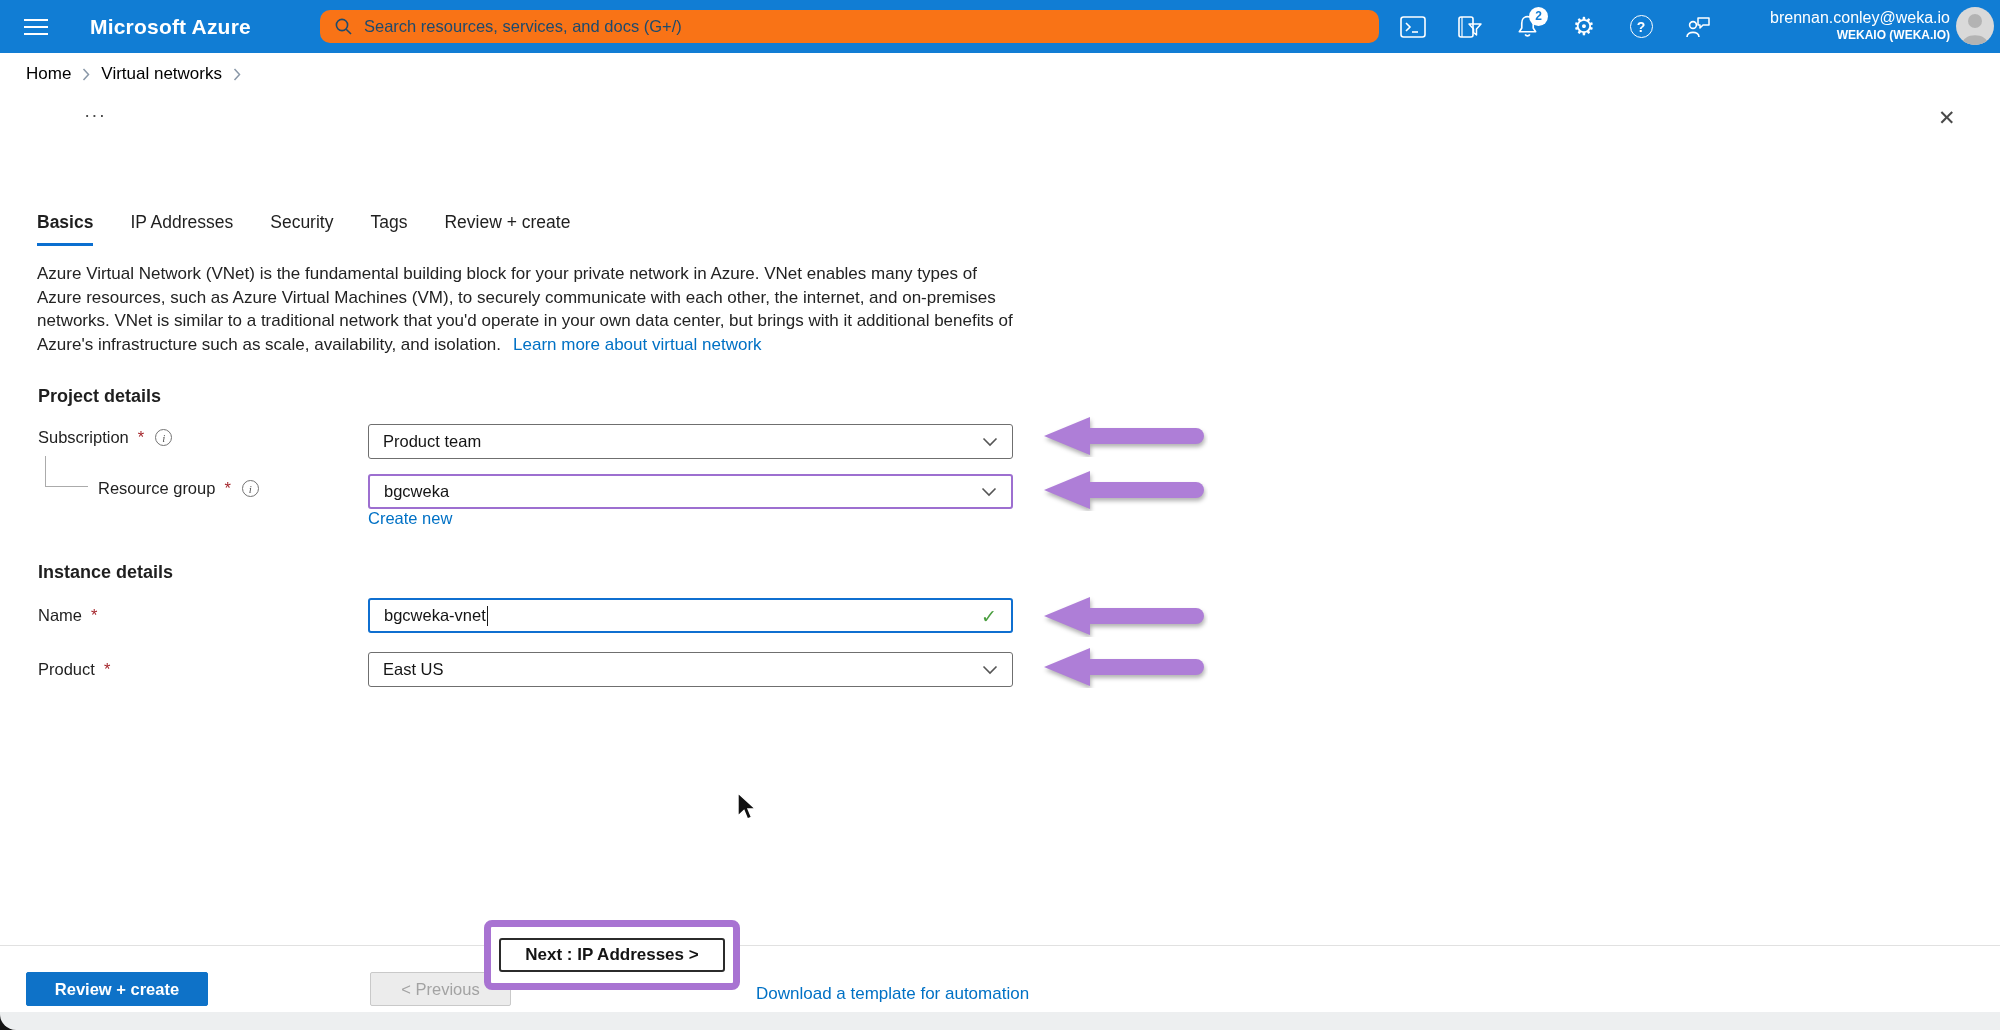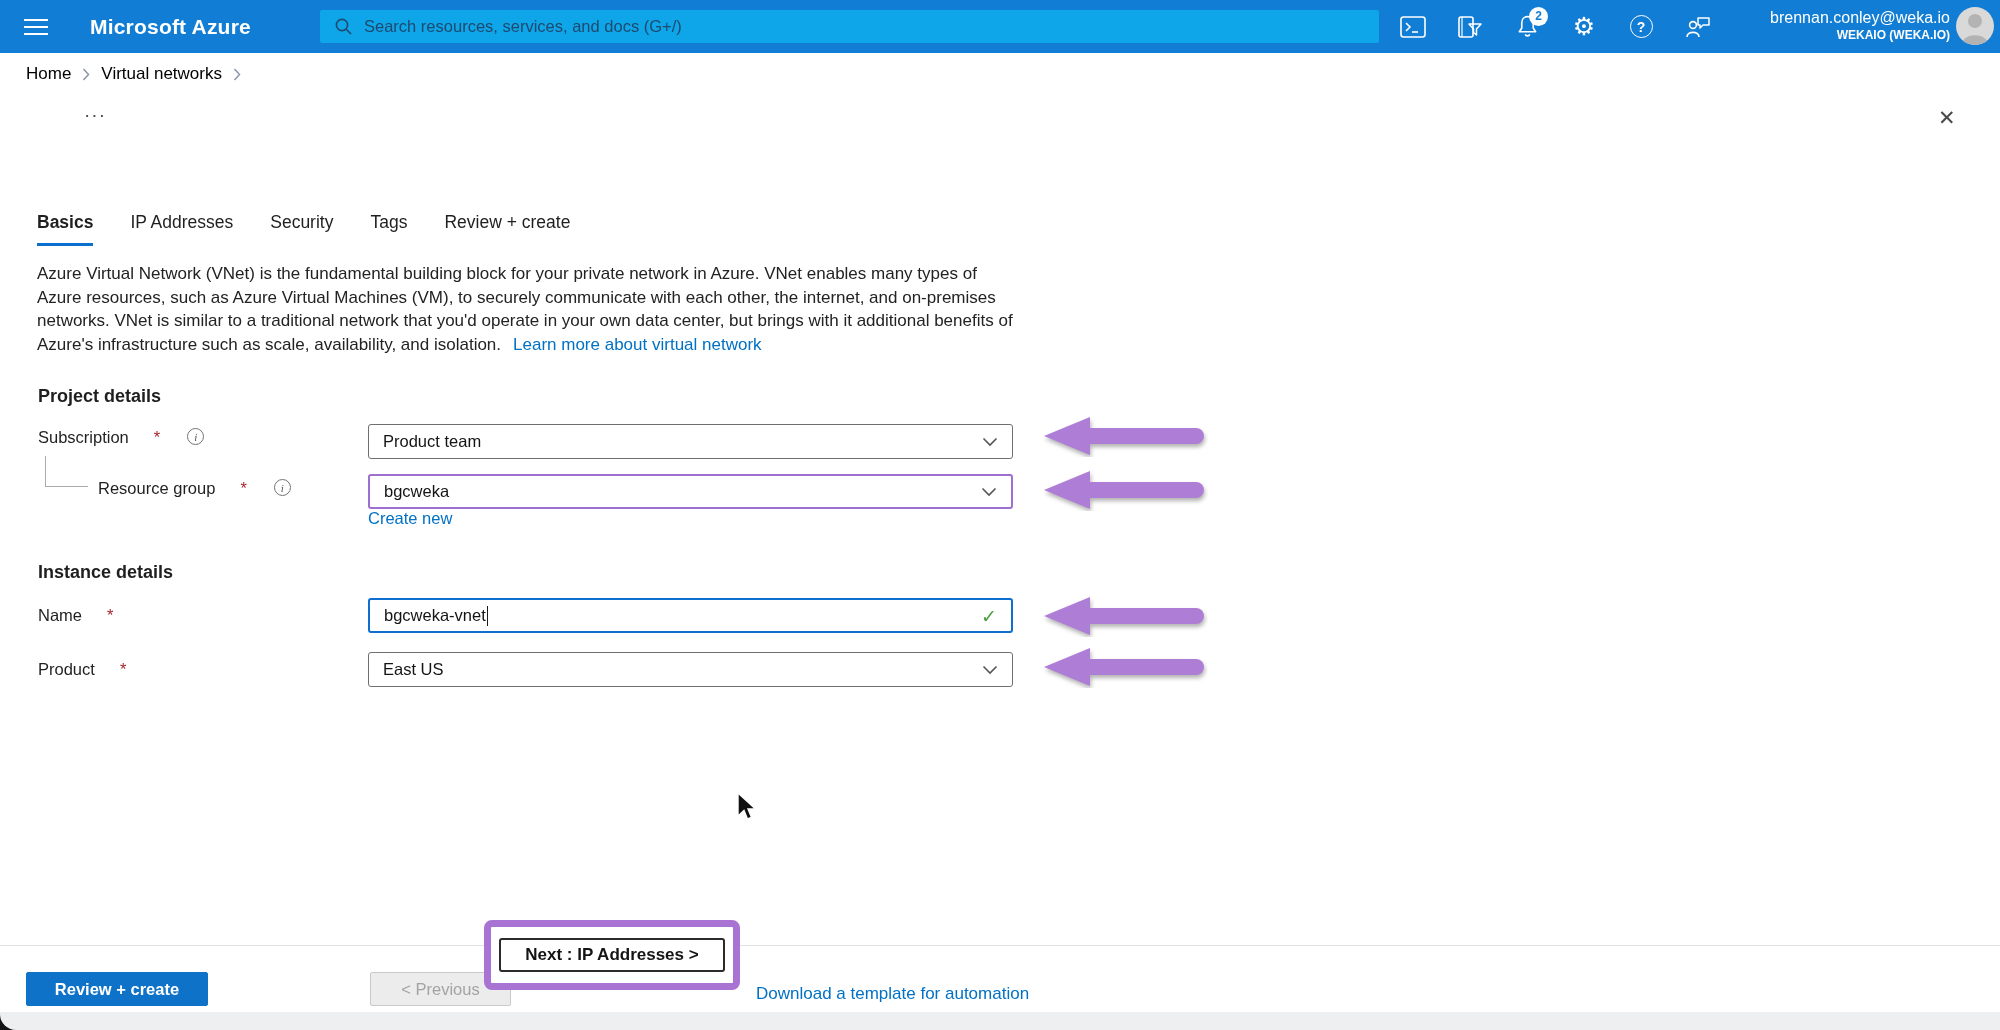--- a/index.html
+++ b/index.html
@@ -6,21 +6,21 @@
   html,body { width:2000px; height:1030px; }
   body { font-family:"Liberation Sans", sans-serif; background:#fff; overflow:hidden; }
   .screen { position:relative; width:2000px; height:1030px; background:#fff; }
 
   
   .topbar { position:absolute; top:0; left:0; width:2000px; height:53px; background:#117dd4; display:flex; align-items:center; }
   .hamburger { position:absolute; left:18px; top:14px; width:38px; height:26px; display:flex; flex-direction:column; justify-content:center; gap:5px; cursor:pointer; background:none; border:none; }
   .hamburger div { width:24px; height:2px; background:#fff; margin-left:6px; }
   .brand { position:absolute; left:90px; top:0; height:53px; display:flex; align-items:center; color:#fff; font-size:21px; font-weight:700; letter-spacing:.2px; }
   .searchwrap { position:absolute; left:320px; top:10px; width:1059px; height:33px; }
-  .searchwrap input { width:100%; height:100%; border:none; border-radius:2px; background:#0ea5e9; padding-left:44px; font-size:16.5px; color:#1d4a6e; font-family:"Liberation Sans",sans-serif; outline:none; }
+  .searchwrap input { width:100%; height:100%; border:none; border-radius:10px; background:#f97316; padding-left:44px; font-size:16.5px; color:#1d4a6e; font-family:"Liberation Sans",sans-serif; outline:none; }
   .searchwrap input::placeholder { color:#1d4a6e; opacity:1; }
   .search-ico { position:absolute; left:14px; top:7px; }
   .topicons { position:absolute; left:1400px; top:0; height:53px; display:flex; align-items:center; gap:31px; }
   .topicon { position:relative; width:26px; height:26px; display:flex; align-items:center; justify-content:center; cursor:pointer; background:none; border:none; color:#fff; }
   .badge { position:absolute; top:-7px; right:-8px; width:19px; height:19px; background:#fff; color:#117dd4; font-size:12px; font-weight:700; border-radius:50%; display:flex; align-items:center; justify-content:center; }
   .gear-glyph { font-size:25px; color:#fff; line-height:1; font-family:"DejaVu Sans",sans-serif; }
   .circle-glyph { width:23px; height:23px; border:1.6px solid #fff; border-radius:50%; color:#fff; font-size:14px; font-weight:700; display:flex; align-items:center; justify-content:center; }
   .userblock { position:absolute; right:50px; top:7px; text-align:right; color:#fff; cursor:pointer; }
   .user-email { font-size:16px; line-height:21px; }
   .user-tenant { font-size:12px; font-weight:700; line-height:15px; }
@@ -39,21 +39,21 @@
   .tabs { position:absolute; left:37px; top:212px; display:flex; gap:37px; font-size:17.5px; color:#1f1f1f; }
   .tab { padding-bottom:10px; cursor:pointer; border-bottom:3px solid transparent; }
   .tab.active { font-weight:700; border-bottom:3px solid #0b6fd0; }
 
   
   .intro { position:absolute; left:37px; top:262px; width:988px; font-size:17px; line-height:23.5px; color:#232323; }
   .intro a { color:#0071c5; text-decoration:none; cursor:pointer; margin-left:12px; }
 
   
   .section-h { position:absolute; left:38px; font-size:18px; font-weight:700; color:#1f1f1f; }
-  .fieldlabel { position:absolute; display:flex; align-items:flex-start; gap:23px; font-size:16.5px; color:#1f1f1f; }
+  .fieldlabel { position:absolute; display:flex; align-items:center; gap:7px; font-size:16.5px; color:#1f1f1f; }
   .req { color:#a4262c; margin-left:2px; }
   .info-ico { width:17px; height:17px; border:1px solid #737373; border-radius:50%; color:#555; font-size:11px; font-style:italic; font-family:"Liberation Serif",serif; display:flex; align-items:center; justify-content:center; margin-left:4px; cursor:pointer; }
   .box { position:absolute; left:368px; width:645px; height:35px; background:#fff; border:1px solid #6f6f6f; border-radius:3px; display:flex; align-items:center; padding:0 14px; font-size:16.5px; color:#141414; cursor:pointer; }
   .box .chev { margin-left:auto; }
   .box-purple { border:2px solid #9d6fd0; }
   .box-blue { border:2px solid #0f6fd0; cursor:text; }
   .caret { display:inline-block; width:1.5px; height:20px; background:#1a1a1a; margin-left:1px; }
   .valid-check { margin-left:auto; color:#4a9e3f; font-size:19px; font-weight:700; font-family:"DejaVu Sans",sans-serif; }
   .connector { position:absolute; left:45px; top:456px; width:43px; height:31px; border-left:1px solid #ababab; border-bottom:1px solid #ababab; }
   .createnew { position:absolute; left:368px; top:509px; font-size:16.5px; color:#0071c5; text-decoration:none; cursor:pointer; }

